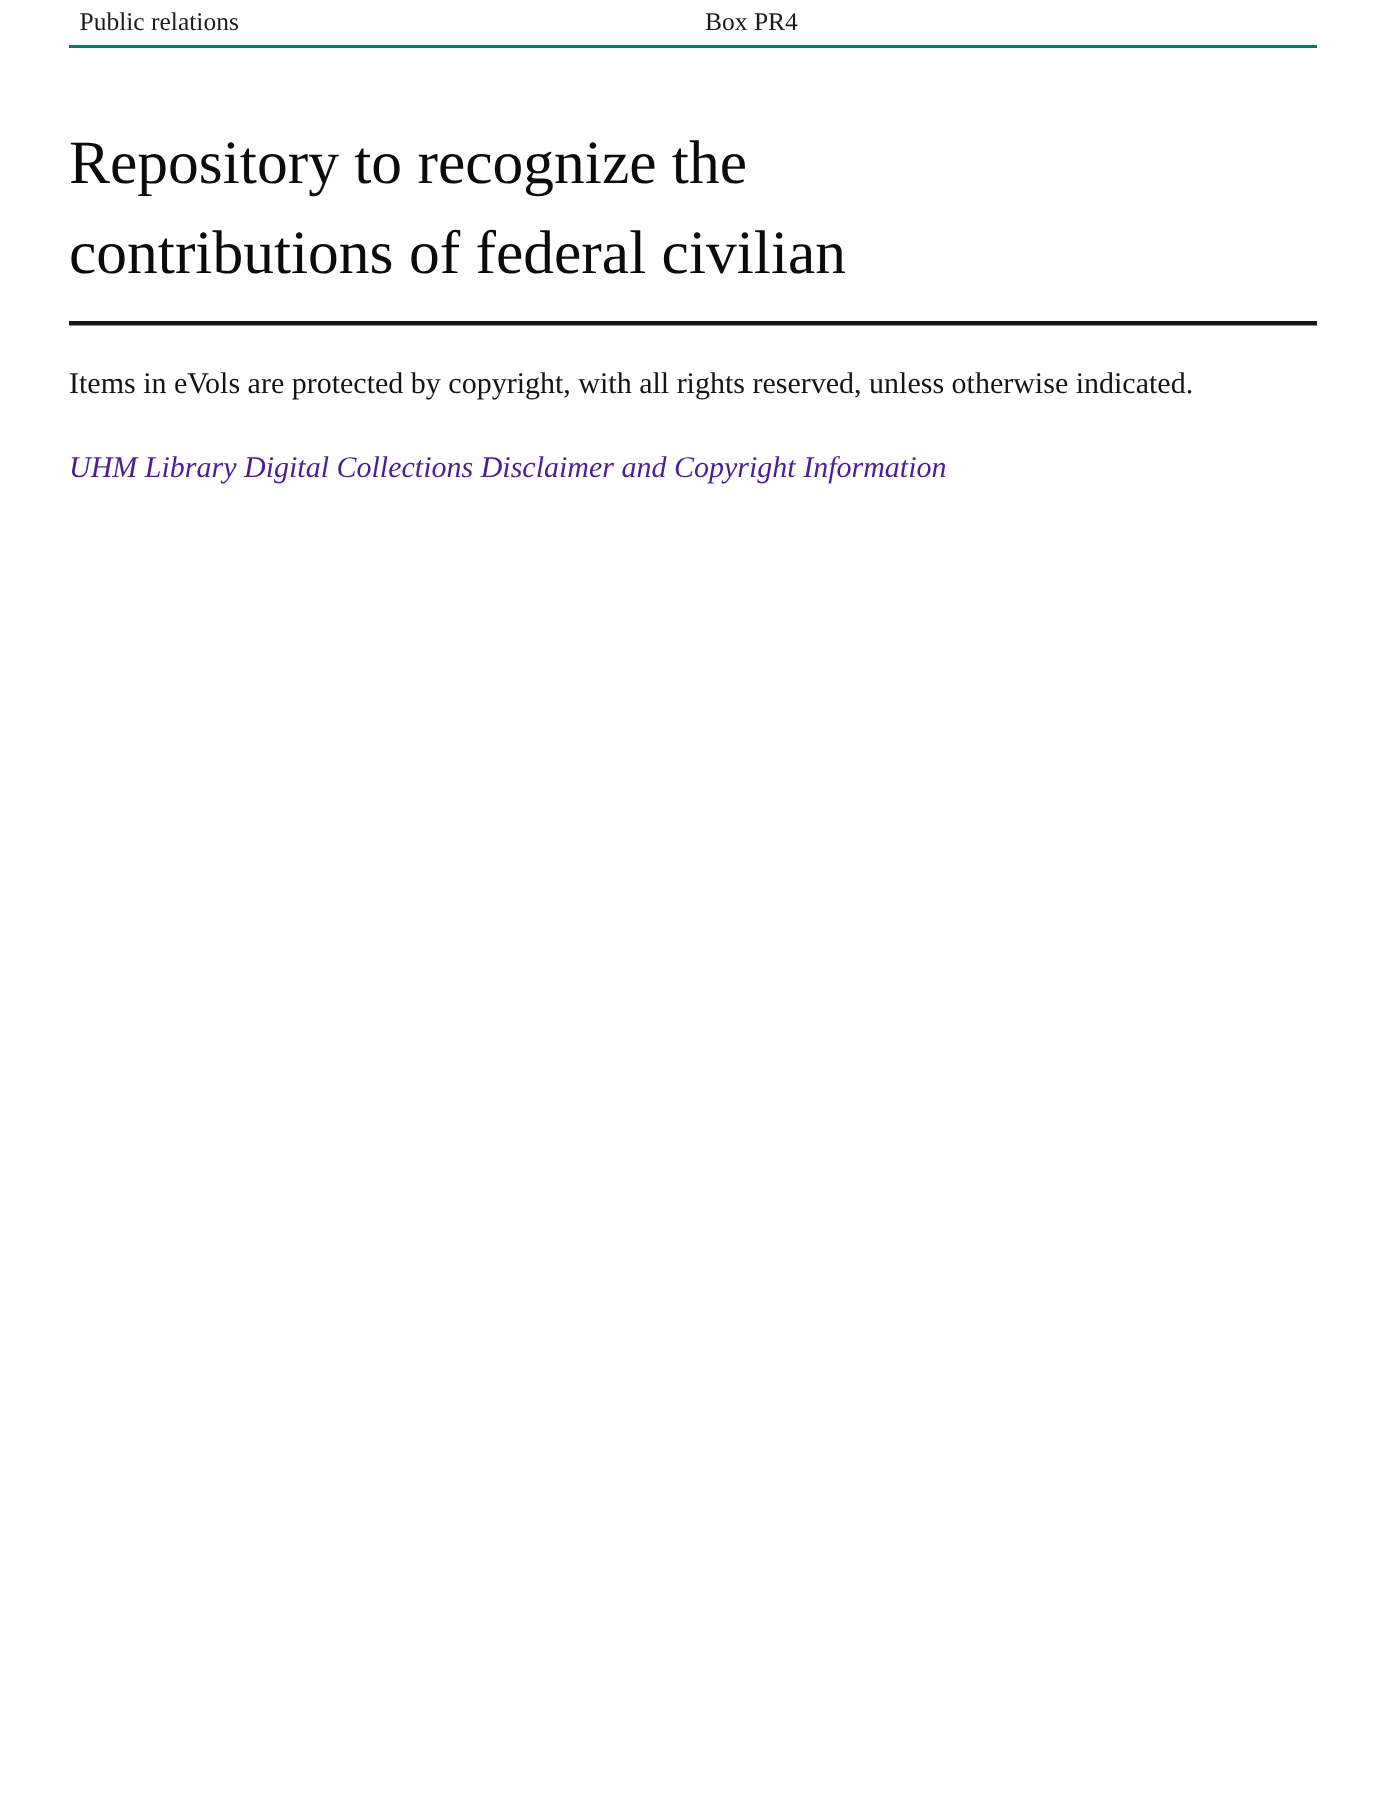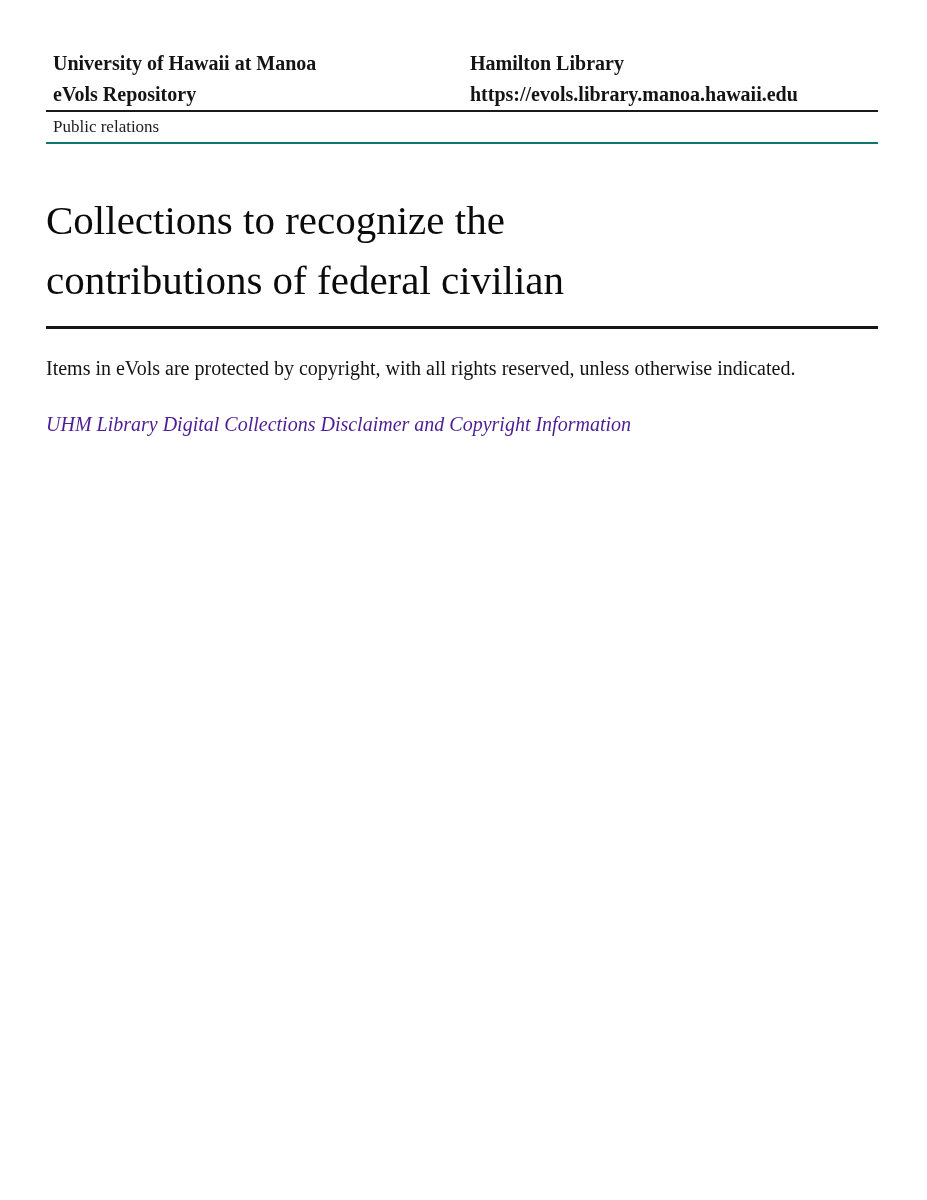--- a/index.html
+++ b/index.html
@@ -84,39 +84,32 @@
     font-style: italic;
     color: #4c1d95;
   }
 </style>
 </head>
 <body>
 
 <div class="page">
   <div class="content">
 
-    <div class="header-top">
-      <div class="header-cell">
-        <div class="header-line">University of Hawaii at Manoa</div>
-        <div class="header-line">eVols Repository</div>
-      </div>
-      <div class="header-cell">
-        <div class="header-line">Hamilton Library</div>
-        <div class="header-line">https://evols.library.manoa.hawaii.edu</div>
-      </div>
-    </div>
 
     <div class="header-meta">
       <div class="header-cell">
         <div class="meta-text">Public relations</div>
       </div>
+      <div class="header-cell">
+        <div class="meta-text">Box PR4</div>
+      </div>
     </div>
 
     <h1 class="doc-title">
-      <div>Collections to recognize the</div>
+      <div>Repository to recognize the</div>
       <div>contributions of federal civilian</div>
     </h1>
 
 
     <div class="divider"></div>
 
     <p class="rights-text">Items in eVols are protected by copyright, with all rights reserved, unless otherwise indicated.</p>
 
     <p class="disclaimer-text">UHM Library Digital Collections Disclaimer and Copyright Information</p>
 

